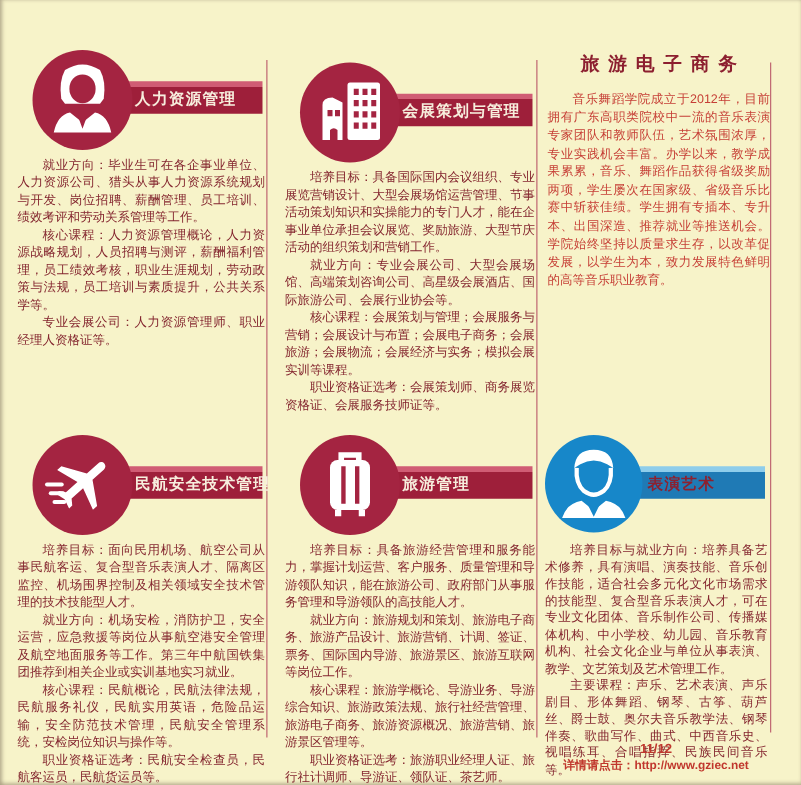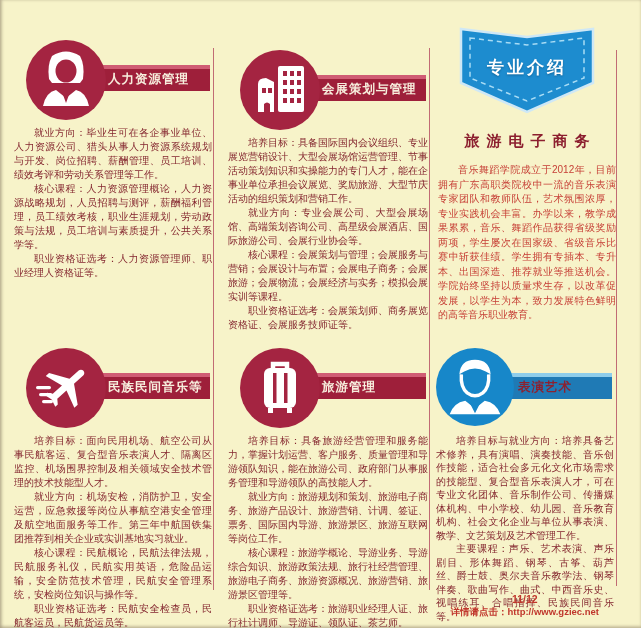--- a/index.html
+++ b/index.html
@@ -90,21 +90,21 @@
           <ellipse fill="#a42441" cx="40" cy="31" rx="10.5" ry="11.5"></ellipse>
           <path fill="#fff" d="M17 66 q3 -14 13 -16 l10 8 10 -8 q10 2 13 16 z"></path>
           <path fill="#a42441" d="M36 52 l4 5 4 -5 -4 11 z"></path>
         </svg>
         </span>
       </div>
     </div>
     <div class="body">
       <p>就业方向：毕业生可在各企事业单位、人力资源公司、猎头从事人力资源系统规划与开发、岗位招聘、薪酬管理、员工培训、绩效考评和劳动关系管理等工作。</p>
       <p>核心课程：人力资源管理概论，人力资源战略规划，人员招聘与测评，薪酬福利管理，员工绩效考核，职业生涯规划，劳动政策与法规，员工培训与素质提升，公共关系学等。</p>
-      <p>职业资格证选考：人力资源管理师、职业经理人资格证等。</p>
+      <p>专业会展公司：人力资源管理师、职业经理人资格证等。</p>
     </div>
   </div>
 
   <div class="section" style="left:228px;top:48px;width:200px;">
     <div class="sec-head">
       <div class="ribbon">会展策划与管理</div>
       <div class="circle">
         <span>
         <svg viewBox="0 0 80 80" width="80" height="80">
           <path fill="#fff" d="M18 34 q0 -6 8 -6 l8 4 v30 h-16 z"></path>
@@ -133,21 +133,21 @@
     <div class="body">
       <p>培养目标：具备国际国内会议组织、专业展览营销设计、大型会展场馆运营管理、节事活动策划知识和实操能力的专门人才，能在企事业单位承担会议展览、奖励旅游、大型节庆活动的组织策划和营销工作。</p>
       <p>就业方向：专业会展公司、大型会展场馆、高端策划咨询公司、高星级会展酒店、国际旅游公司、会展行业协会等。</p>
       <p>核心课程：会展策划与管理；会展服务与营销；会展设计与布置；会展电子商务；会展旅游；会展物流；会展经济与实务；模拟会展实训等课程。</p>
       <p>职业资格证选考：会展策划师、商务展览资格证、会展服务技师证等。</p>
     </div>
   </div>
 
   <div class="section" style="left:14px;top:346px;width:198px;">
     <div class="sec-head">
-      <div class="ribbon">民族民间音乐等</div>
+      <div class="ribbon">民航安全技术管理</div>
       <div class="circle">
         <span>
         <svg viewBox="0 0 80 80" width="80" height="80">
           <g transform="rotate(48 40 40)">
             <path fill="#fff" transform="translate(13,11) scale(2.25)" d="M21 16v-2l-8-5V3.5c0-.83-.67-1.5-1.5-1.5S10 2.67 10 3.5V9l-8 5v2l8-2.5V19l-2 1.5V22l3.5-1 3.5 1v-1.5L13 19v-5.5l8 2.5z"></path>
           </g>
           <g fill="#fff">
             <rect x="10" y="38" width="15" height="3.2" rx="1.6"></rect>
             <rect x="13" y="45" width="13" height="3.2" rx="1.6"></rect>
             <rect x="16" y="52" width="11" height="3.2" rx="1.6"></rect>
@@ -202,29 +202,20 @@
         </span>
       </div>
     </div>
     <div class="body">
       <p>培养目标与就业方向：培养具备艺术修养，具有演唱、演奏技能、音乐创作技能，适合社会多元化文化市场需求的技能型、复合型音乐表演人才，可在专业文化团体、音乐制作公司、传播媒体机构、中小学校、幼儿园、音乐教育机构、社会文化企业与单位从事表演、教学、文艺策划及艺术管理工作。</p>
       <p>主要课程：声乐、艺术表演、声乐剧目、形体舞蹈、钢琴、古筝、葫芦丝、爵士鼓、奥尔夫音乐教学法、钢琴伴奏、歌曲写作、曲式、中西音乐史、视唱练耳、合唱指挥、民族民间音乐等。</p>
     </div>
   </div>
 
   <div class="sidebar">
-    <div class="badge">
-      <span>
-      <svg viewBox="0 0 138 90" width="138" height="90">
-        <path d="M3 3 L69 11 L135 3 L135 57 L69 86 L3 57 Z" fill="#1d8ccf" stroke="#cfe8f6" stroke-width="2.5"></path>
-        <path d="M12 12 L69 19 L126 12 L126 52 L69 75 L12 52 Z" fill="none" stroke="#a8dcf5" stroke-width="1.5" stroke-dasharray="5 4"></path>
-      </svg>
-      </span>
-      <div class="badge-label">专业介绍</div>
-    </div>
     <div class="college-name">旅游电子商务</div>
     <p class="college-intro">音乐舞蹈学院成立于2012年，目前拥有广东高职类院校中一流的音乐表演专家团队和教师队伍，艺术氛围浓厚，专业实践机会丰富。办学以来，教学成果累累，音乐、舞蹈作品获得省级奖励两项，学生屡次在国家级、省级音乐比赛中斩获佳绩。学生拥有专插本、专升本、出国深造、推荐就业等推送机会。学院始终坚持以质量求生存，以改革促发展，以学生为本，致力发展特色鲜明的高等音乐职业教育。</p>
   </div>
 
   <div class="footer">
     <div class="pageno">11/12</div>
     <a class="link" href="#">详情请点击：http://www.gziec.net</a>
   </div>
 
 </div>

